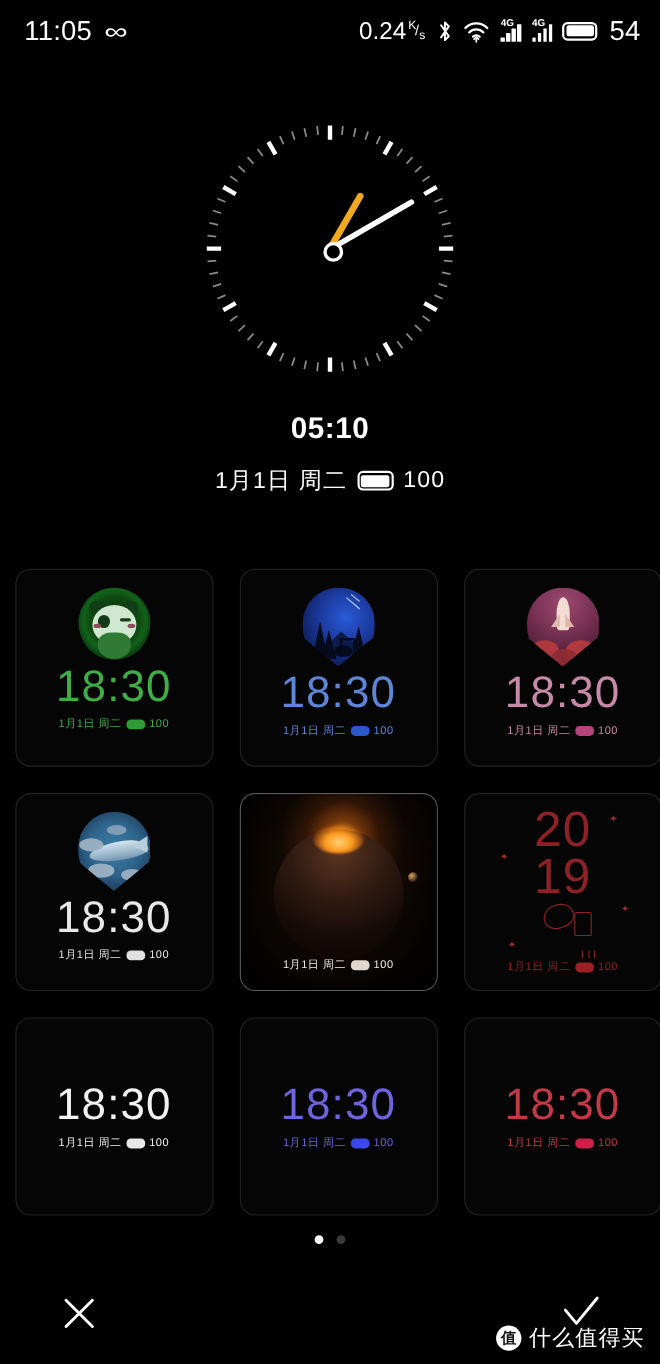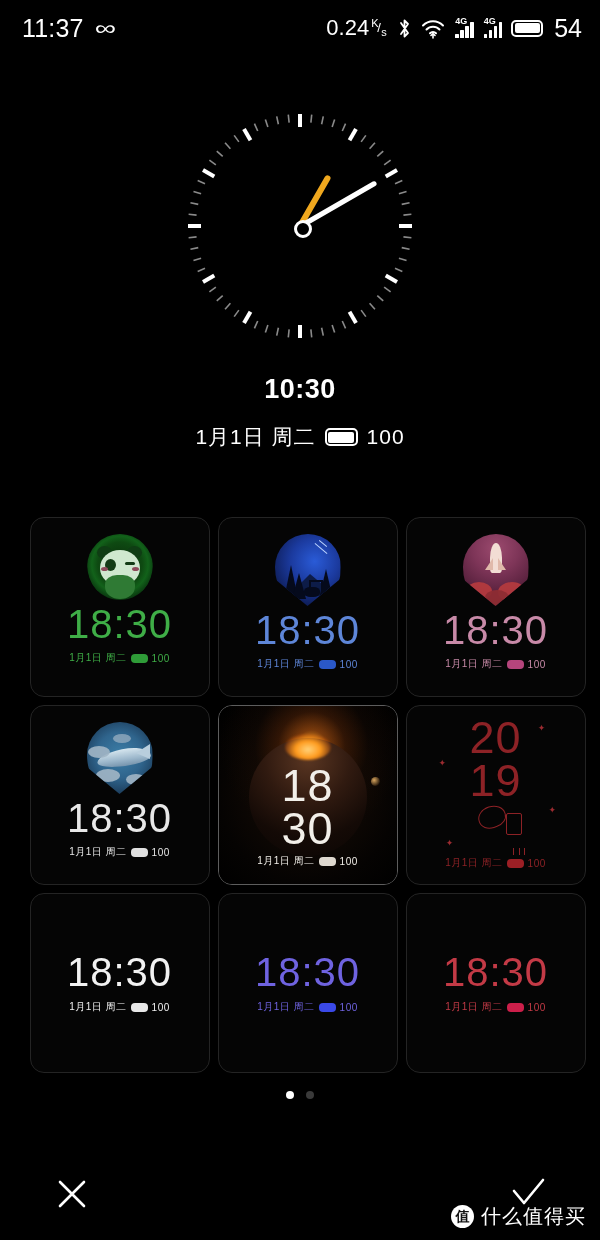--- a/index.html
+++ b/index.html
@@ -181,21 +181,21 @@
   .preview-date .batt {
     width: 33px;
     height: 18px;
   }
 
   
   .grid {
     margin-top: 66px;
     display: grid;
     grid-template-columns: repeat(3, 180px);
-    gap: 8px;
+    gap: 24px;
     justify-content: center;
     margin-left: 15px;
   }
   .card {
     width: 180px;
     height: 180px;
     border: 1px solid #242424;
     border-radius: 14px;
     box-sizing: border-box;
     position: relative;
@@ -517,21 +517,21 @@
     font-size: 20px;
     letter-spacing: 1px;
     font-family: "DejaVu Sans", sans-serif;
   }
 </style>
 </head>
 <body>
 
 <div class="statusbar">
   <div class="sb-left">
-    <span class="sb-clock">11:37</span>
+    <span class="sb-clock">11:05</span>
     <span class="sb-infinity">∞</span>
   </div>
   <div class="sb-spacer"></div>
   <div class="sb-right">
     <span class="sb-netspeed">
       <span>0.24</span>
       <span class="sb-unit">
         <span class="u-k">K</span>
         <span class="u-slash">/</span>
         <span class="u-s">s</span>
@@ -637,21 +637,21 @@
           <line x1="77.70" y1="24.99" x2="74.45" y2="17.68" stroke="#8a8a8a" stroke-width="1.6"></line>
           <line x1="87.86" y1="21.09" x2="85.39" y2="13.48" stroke="#8a8a8a" stroke-width="1.6"></line>
           <line x1="98.38" y1="18.27" x2="96.71" y2="10.45" stroke="#8a8a8a" stroke-width="1.6"></line>
           <line x1="109.13" y1="16.57" x2="108.29" y2="8.61" stroke="#8a8a8a" stroke-width="1.6"></line>
         </g>
     </svg>
     <div class="hand hand-hour" id="hand-hour" style="transform: rotate(-60deg);"></div>
     <div class="hand hand-min" id="hand-min" style="transform: rotate(-30deg);"></div>
     <div class="hub"></div>
   </div>
-  <div class="preview-time">10:30</div>
+  <div class="preview-time">05:10</div>
   <div class="preview-date">
     <span>1月1日 周二</span>
     <span class="batt"></span>
     <span>100</span>
   </div>
 </div>
 
 <div class="grid" id="face-grid">
     <div class="card">
       <div class="face layout-art" style="justify-content:flex-start;padding-top:16px;">
@@ -734,24 +734,20 @@
         </div>
     </div>
     <div class="card selected">
       <div style="position:absolute;inset:0;">
     <div class="eclipse-bg"></div>
     <div class="eclipse-planet"></div>
     <div class="eclipse-flare"></div>
     <div class="eclipse-moonlet"></div>
   </div>
         <div class="face" style="justify-content:center;position:absolute;inset:0;">
-          <div class="face-time stacked" style="color:#f2efe9;margin-top:24px;">
-            <div>18</div>
-            <div>30</div>
-          </div>
           <div style="position:absolute;bottom:16px;">
           <div class="face-meta" style="color:#f2efe9;">
         <span>1月1日 周二</span>
         <span class="mini-batt" style="background:#ded8cf;"></span>
         <span>100</span>
       </div>
         </div>
         </div>
     </div>
     <div class="card">

